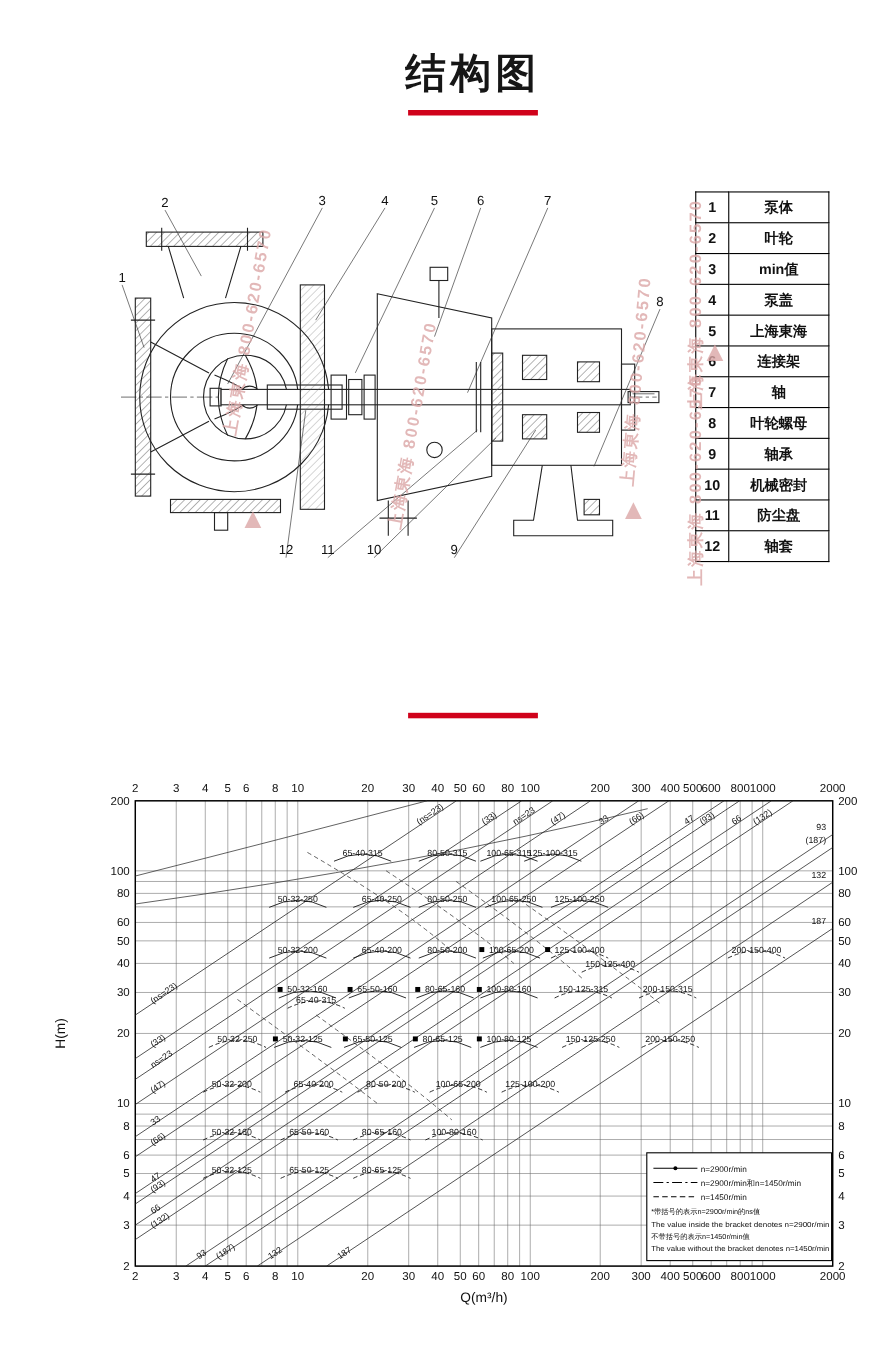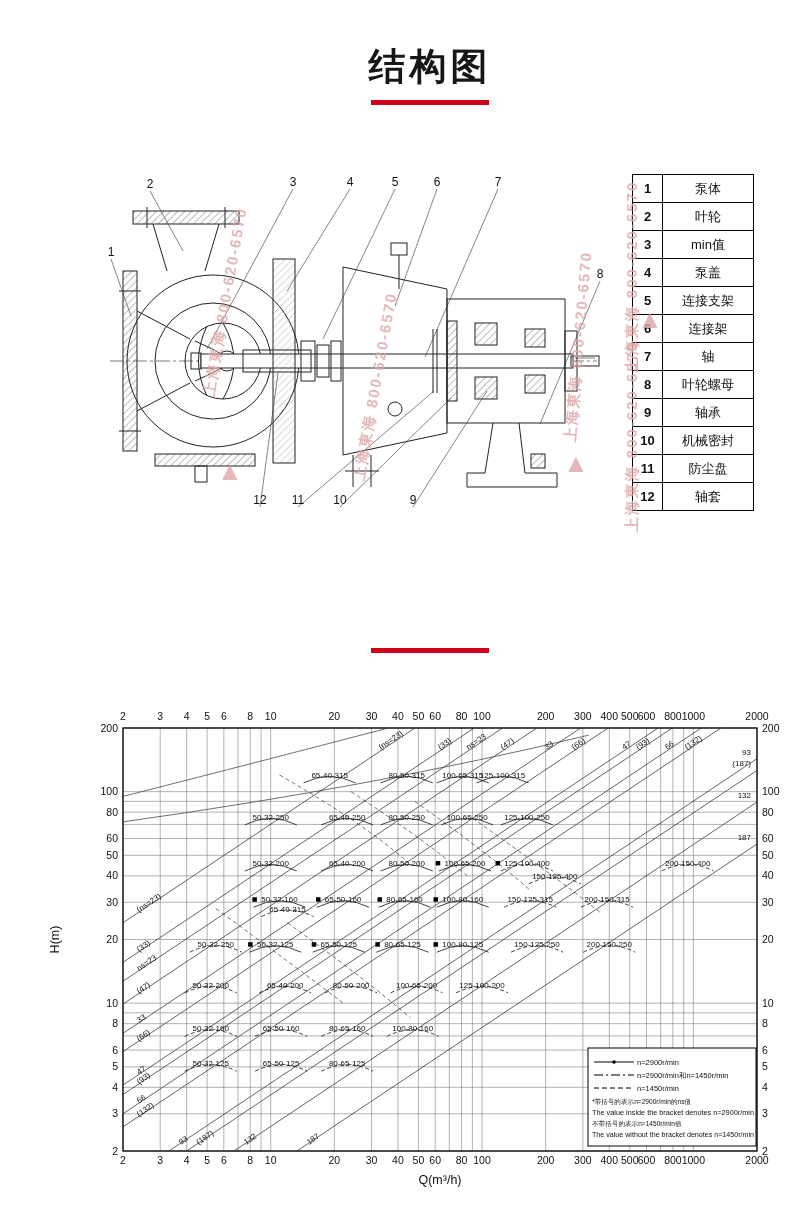--- a/index.html
+++ b/index.html
@@ -4,21 +4,21 @@
 <style>
   :root{ --accent:#d0021b; --wm:#dca7a7; }
   *{margin:0;padding:0;box-sizing:border-box;}
   html,body{background:#fff;}
   body{width:790px;height:1227px;position:relative;font-family:"Liberation Sans",sans-serif;color:#111;overflow:hidden;}
   .page{position:absolute;left:0;top:16px;width:790px;height:1227px;background:#fff;margin-left:35px;}
   .sec-title{position:absolute;left:0;width:100%;text-align:center;font-size:37px;font-weight:700;letter-spacing:4px;color:#161616;}
   .red-bar{position:absolute;left:50%;transform:translateX(-50%);width:118px;height:5px;background:var(--accent);}
   #structure-svg{position:absolute;left:60px;top:150px;width:530px;height:360px;}
   #parts-table{position:absolute;left:597px;top:158px;width:122px;border-collapse:collapse;border:1.5px solid #000;background:transparent;}
-  #parts-table td{border:1px solid #000;height:28px;text-align:center;font-size:13px;font-weight:400;padding:0 2px;}
+  #parts-table td{border:1px solid #000;height:28px;text-align:center;font-size:13px;font-weight:700;padding:0 2px;}
   #parts-table td.no{width:30px;font-weight:600;}
   #spectrum-svg{position:absolute;left:0;top:664px;width:790px;height:563px;}
   svg text{font-family:"Liberation Sans",sans-serif;fill:#111;}
   .wm{position:absolute;color:var(--wm);opacity:.8;font-size:15px;font-weight:700;letter-spacing:2px;white-space:nowrap;transform-origin:center;pointer-events:none;z-index:5;}
   .wm-logo{position:absolute;color:var(--wm);opacity:.8;font-size:26px;pointer-events:none;z-index:5;}
 </style>
 </head>
 <body>
 
 <div class="page">
@@ -146,21 +146,21 @@
         <tr>
           <td class="no">3</td>
           <td>min值</td>
         </tr>
         <tr>
           <td class="no">4</td>
           <td>泵盖</td>
         </tr>
         <tr>
           <td class="no">5</td>
-          <td>连接支架</td>
+          <td>上海東海</td>
         </tr>
         <tr>
           <td class="no">6</td>
           <td>连接架</td>
         </tr>
         <tr>
           <td class="no">7</td>
           <td>轴</td>
         </tr>
         <tr>

